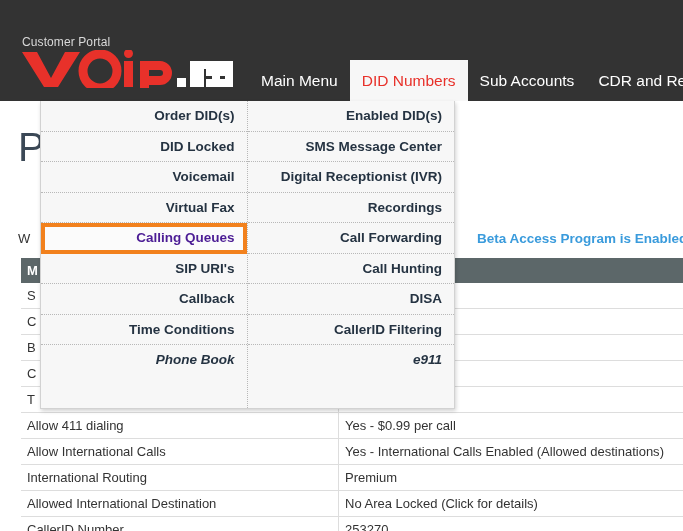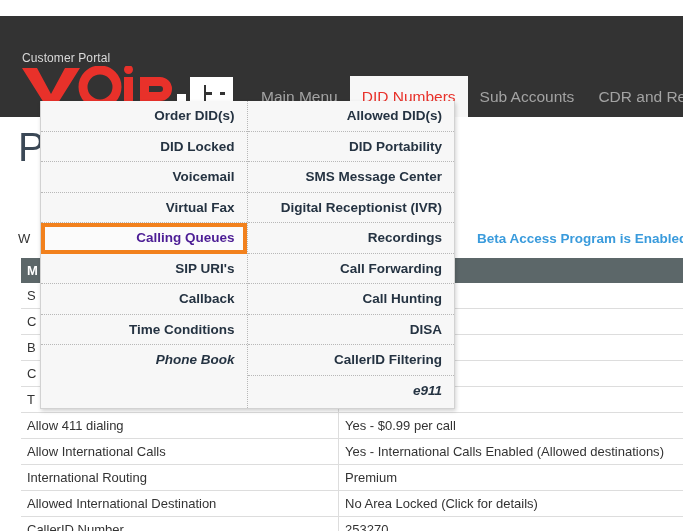--- a/index.html
+++ b/index.html
@@ -5,40 +5,40 @@
   html,body{margin:0;padding:0;}
   body{
     width:683px;height:531px;overflow:hidden;
     background:#ffffff;
     font-family:"Liberation Sans", sans-serif;
     position:relative;
   }
 
   
   #header{
-    position:absolute;left:0;top:16px;width:683px;height:101px;
+    position:absolute;left:0;top:0;width:683px;height:101px;
     background:#333333;
   }
   #brand{position:absolute;left:20px;top:36px;}
   #brand-tagline{
     color:#d9d9d9;font-size:12px;line-height:13px;
     letter-spacing:.1px;padding-left:2px;
   }
   #logo-wrap{margin-top:1px;height:38px;}
   #logo-svg{display:block;}
 
   
   #mainnav{
     position:absolute;left:249px;top:60px;height:41px;
     display:flex;align-items:stretch;
   }
   .navitem{
     display:flex;align-items:center;
     padding:0 12px;
-    color:#a3a3a3;font-size:15.5px;
+    color:#ffffff;font-size:15.5px;
     white-space:nowrap;cursor:pointer;
   }
   .navitem.active{
     background:#f7f7f7;color:#e8312a;
   }
 
   
   #page-title{
     position:absolute;left:18px;top:125px;
     font-size:40px;color:#3b4856;font-weight:400;
@@ -234,22 +234,21 @@
     <div class="dd-item">Voicemail</div>
     <div class="dd-item">Virtual Fax</div>
     <div class="dd-item selected">Calling Queues</div>
     <div class="dd-item">SIP URI's</div>
     <div class="dd-item">Callback</div>
     <div class="dd-item">Time Conditions</div>
     <div class="dd-item last">Phone Book</div>
   </div>
 
   <div class="dd-col">
-    <div class="dd-item">Allowed DID(s)</div>
-    <div class="dd-item">DID Portability</div>
+    <div class="dd-item">Enabled DID(s)</div>
     <div class="dd-item">SMS Message Center</div>
     <div class="dd-item">Digital Receptionist (IVR)</div>
     <div class="dd-item">Recordings</div>
     <div class="dd-item">Call Forwarding</div>
     <div class="dd-item">Call Hunting</div>
     <div class="dd-item">DISA</div>
     <div class="dd-item">CallerID Filtering</div>
     <div class="dd-item last">e911</div>
   </div>
 </div>

